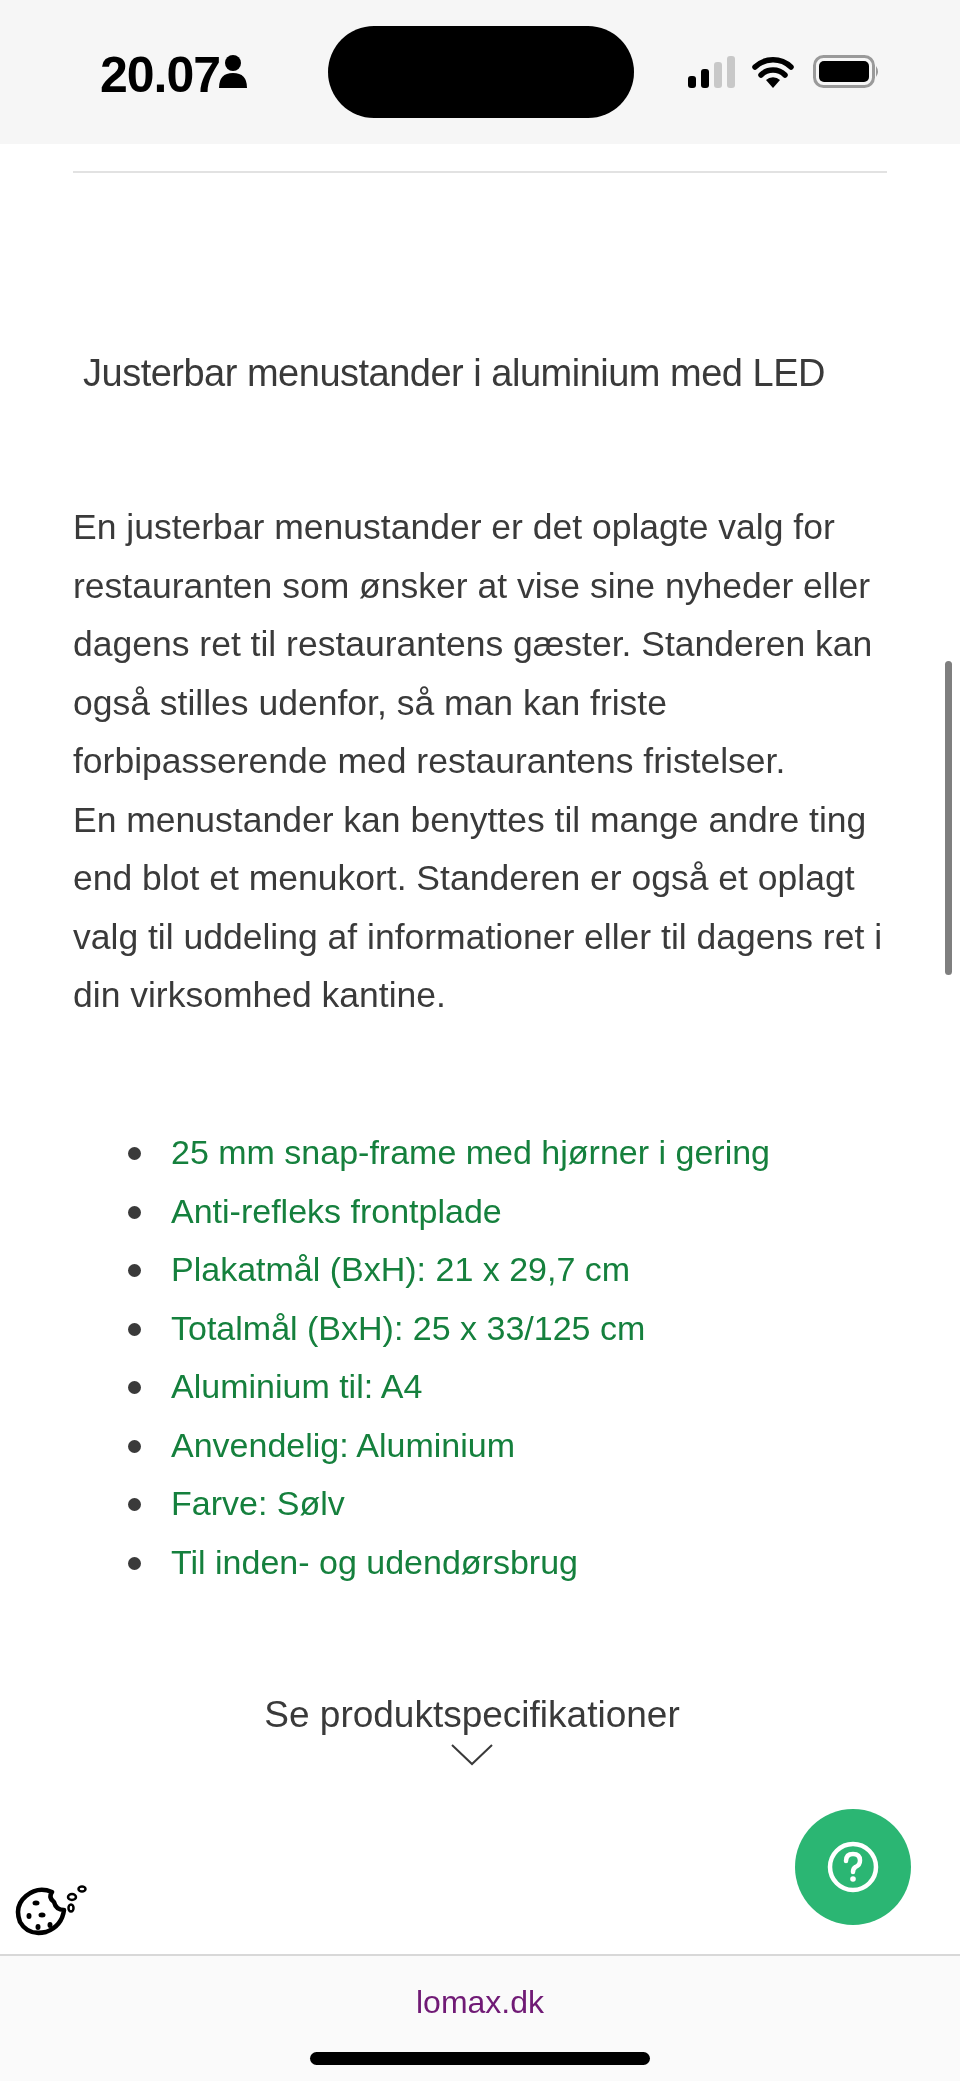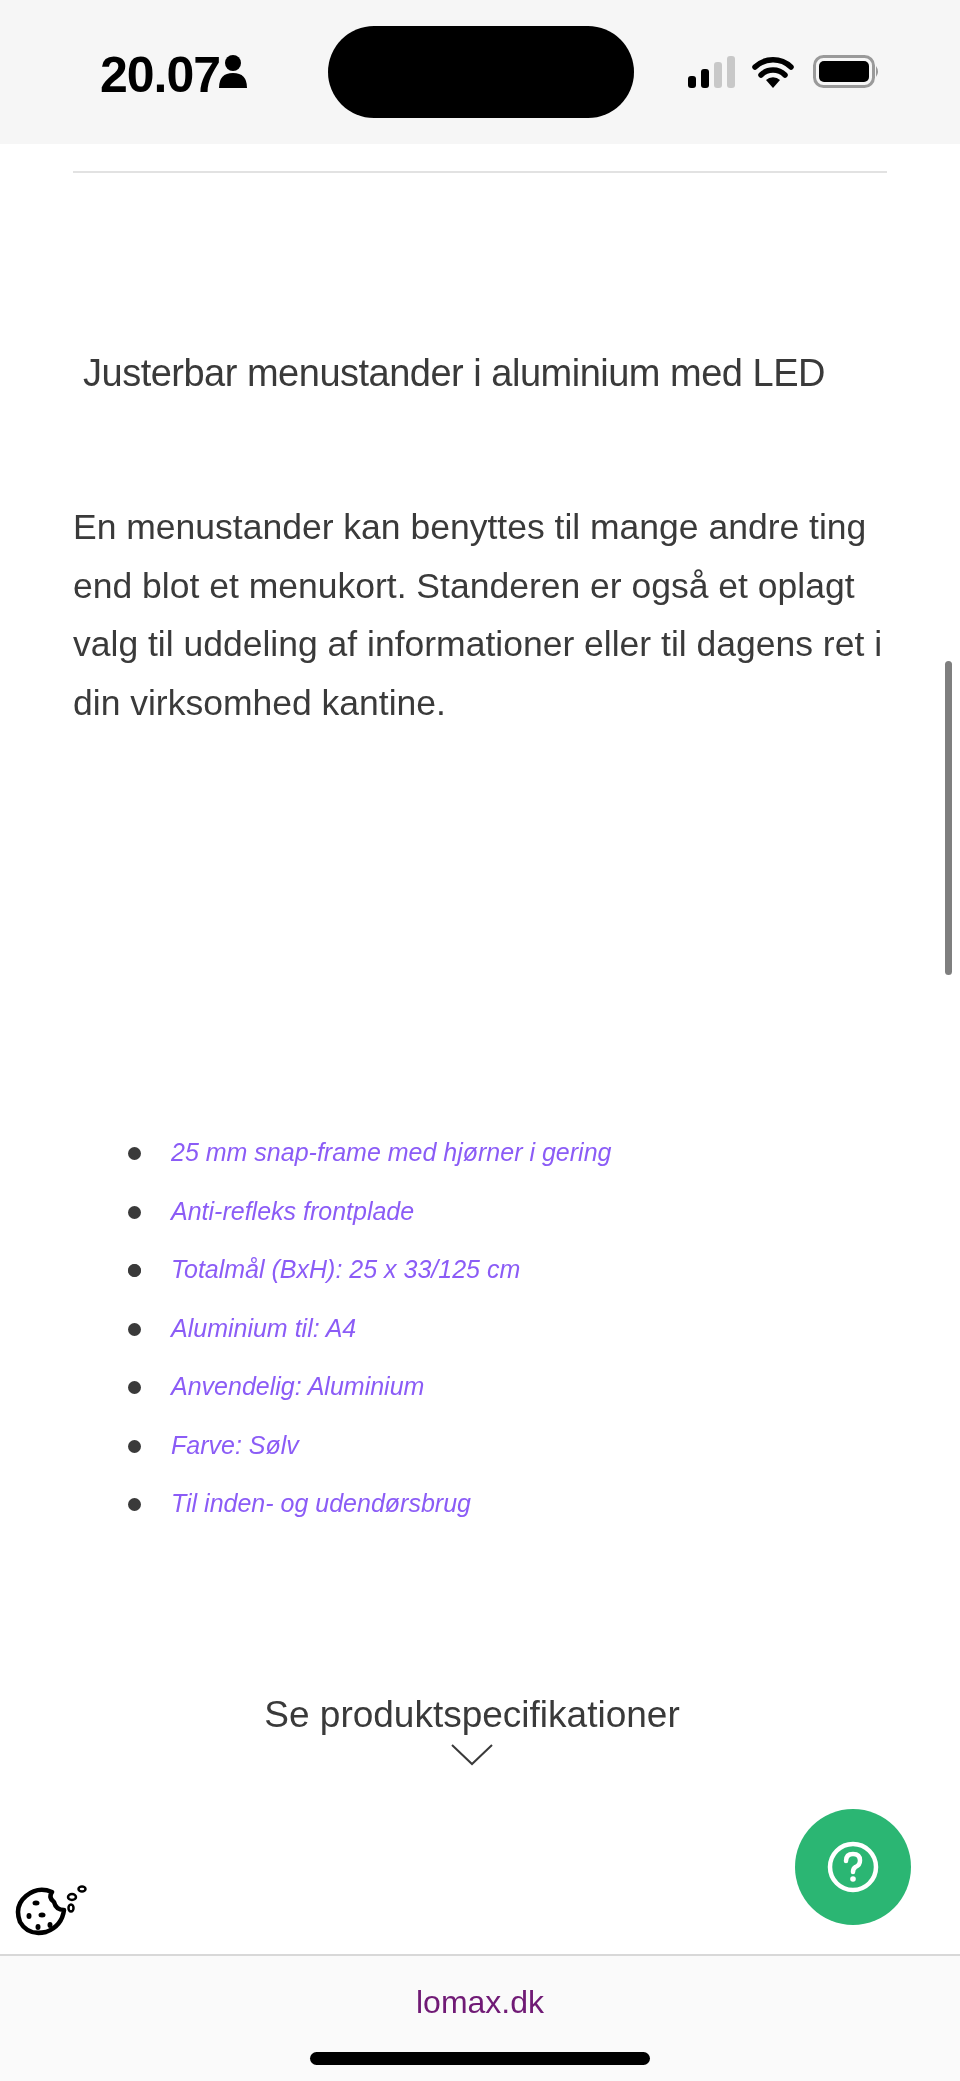--- a/index.html
+++ b/index.html
@@ -15,21 +15,21 @@
   .wifi { position: absolute; left: 752px; top: 54px; width: 42px; height: 34px; }
   .battery { position: absolute; left: 813px; top: 55px; width: 68px; height: 33px; }
 
   
   .separator { position: absolute; left: 73px; top: 171px; width: 814px; height: 2px; background: #e2e2e2; }
   .page-title { position: absolute; left: 83px; top: 338px; width: 800px; font-size: 38px; font-weight: normal; line-height: 70px; color: #3a3a3a; letter-spacing: -0.5px; }
   .description { position: absolute; left: 73px; top: 498px; width: 820px; font-size: 35.5px; line-height: 58.5px; color: #3a3a3a; }
   .description p { margin: 0; }
 
   .features { position: absolute; left: 73px; top: 1123px; width: 820px; list-style: none; }
-  .features li { position: relative; padding-left: 98px; font-size: 25px; line-height: 58.5px; color: #8b5cf6; font-style: italic; }
+  .features li { position: relative; padding-left: 98px; font-size: 34px; line-height: 58.5px; color: #15803d; }
   .features li .bullet { position: absolute; left: 55px; top: 24px; width: 13px; height: 13px; border-radius: 50%; background: #3a3a3a; }
 
   .spec-toggle { position: absolute; left: 0; top: 1690px; width: 944px; text-align: center; cursor: pointer; }
   .spec-label { display: inline-block; font-size: 37px; line-height: 50px; color: #3a3a3a; }
   .spec-chevron { display: block; margin: 4px auto 0; width: 42px; height: 22px; }
 
   
   .cookie-button { position: absolute; left: 12px; top: 1870px; width: 76px; height: 70px; cursor: pointer; }
   .help-button { position: absolute; left: 795px; top: 1809px; width: 116px; height: 116px; border-radius: 50%; background: #2bb673; cursor: pointer; display: flex; align-items: center; justify-content: center; }
   .help-button svg { width: 54px; height: 54px; }
@@ -68,27 +68,28 @@
     <rect x="6" y="6" width="50" height="21" rx="5" fill="#000"></rect>
     <path d="M63 11 Q67 16.5 63 22 Z" fill="#9a9a9a"></path>
   </svg>
 </div>
 
 <div class="separator"></div>
 
 <h1 class="page-title">Justerbar menustander i aluminium med LED</h1>
 
 <div class="description">
+  <p>En justerbar menustander er det oplagte valg for restauranten som ønsker at vise sine nyheder eller dagens ret til restaurantens gæster. Standeren kan også stilles udenfor, så man kan friste forbipasserende med restaurantens fristelser.</p>
   <p>En menustander kan benyttes til mange andre ting end blot et menukort. Standeren er også et oplagt valg til uddeling af informationer eller til dagens ret i din virksomhed kantine.</p>
 </div>
 
 <ul class="features">
   <li><span class="bullet"></span><span>25 mm snap-frame med hjørner i gering</span></li>
   <li><span class="bullet"></span><span>Anti-refleks frontplade</span></li>
-  <li><span class="bullet"></span></li>
+  <li><span class="bullet"></span><span>Plakatmål (BxH): 21 x 29,7 cm</span></li>
   <li><span class="bullet"></span><span>Totalmål (BxH): 25 x 33/125 cm</span></li>
   <li><span class="bullet"></span><span>Aluminium til: A4</span></li>
   <li><span class="bullet"></span><span>Anvendelig: Aluminium</span></li>
   <li><span class="bullet"></span><span>Farve: Sølv</span></li>
   <li><span class="bullet"></span><span>Til inden- og udendørsbrug</span></li>
 </ul>
 
 <div class="spec-toggle">
   <span class="spec-label">Se produktspecifikationer</span>
   <svg class="spec-chevron" viewBox="0 0 42 22">

